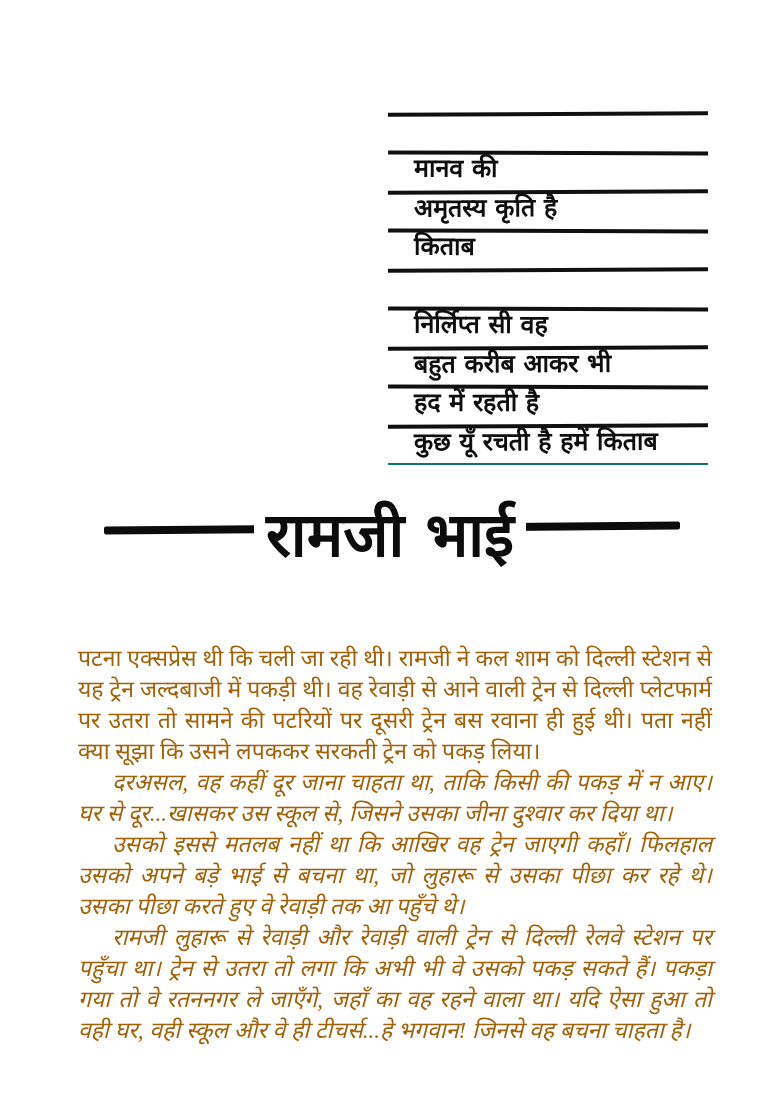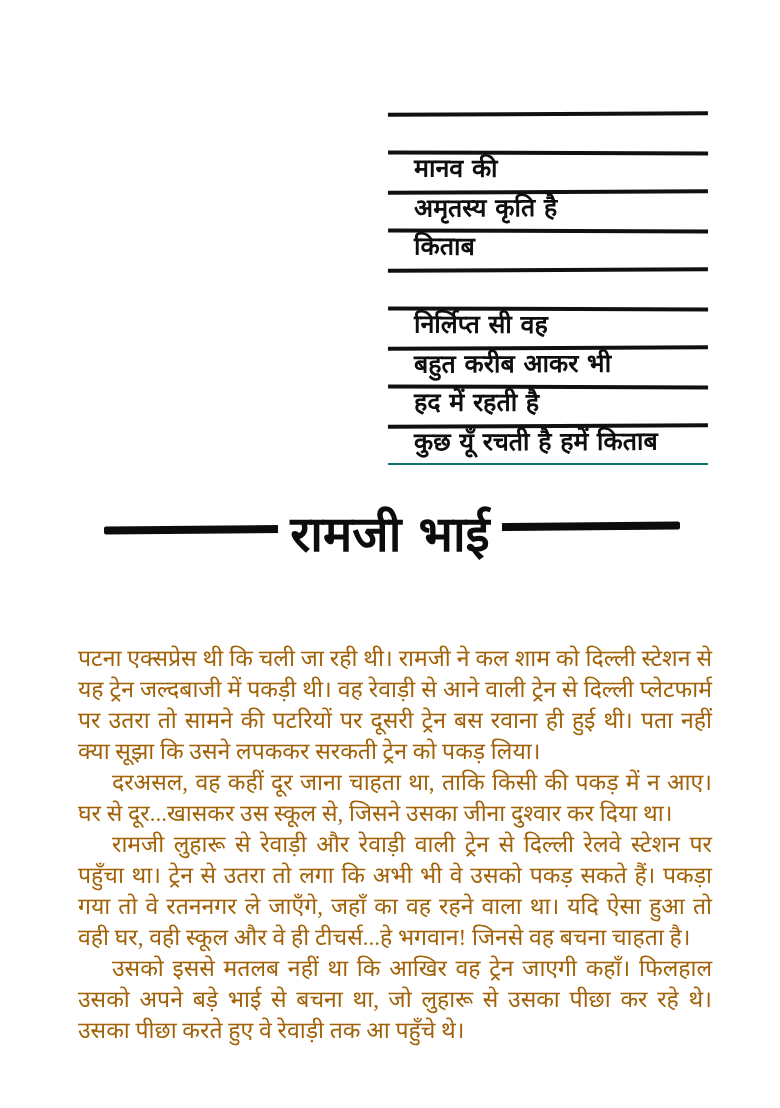--- a/index.html
+++ b/index.html
@@ -68,21 +68,21 @@
     z-index: 2;
     text-align: center;
     line-height: 78px;
     margin: 0;
   }
   .chapter-title-text {
     display: inline-block;
     background: #ffffff;
     padding: 0 12px;
     font-family: "DejaVu Sans", sans-serif;
-    font-size: 49px;
+    font-size: 61px;
     font-weight: bold;
     color: #0c0c0c;
     line-height: 74px;
   }
 
   
   .body-text {
     position: absolute;
     left: 78px;
     top: 607px;
@@ -92,20 +92,21 @@
     text-align: justify;
     color: #a16207;
     margin-top: 36px;
   }
   .body-text p {
     margin: 0;
     padding: 0;
   }
   .body-text p.indent {
     text-indent: 34px;
+    font-style: italic;
   }
 </style>
 </head>
 <body>
 
 <div class="page">
 
   <div class="poem-block">
     <div class="poem-row"></div>
     <div class="poem-row">
@@ -133,17 +134,17 @@
   </div>
 
   <div class="chapter-title-block">
     <div class="chapter-title-rule"></div>
     <h1 class="chapter-title-line"><span class="chapter-title-text">रामजी भाई</span></h1>
   </div>
 
   <div class="body-text">
     <p>पटना एक्सप्रेस थी कि चली जा रही थी। रामजी ने कल शाम को दिल्ली स्टेशन से यह ट्रेन जल्दबाजी में पकड़ी थी। वह रेवाड़ी से आने वाली ट्रेन से दिल्ली प्लेटफार्म पर उतरा तो सामने की पटरियों पर दूसरी ट्रेन बस रवाना ही हुई थी। पता नहीं क्या सूझा कि उसने लपककर सरकती ट्रेन को पकड़ लिया।</p>
     <p class="indent">दरअसल, वह कहीं दूर जाना चाहता था, ताकि किसी की पकड़ में न आए। घर से दूर...खासकर उस स्कूल से, जिसने उसका जीना दुश्वार कर दिया था।</p>
+    <p class="indent">उसको इससे मतलब नहीं था कि आखिर वह ट्रेन जाएगी कहाँ। फिलहाल उसको अपने बड़े भाई से बचना था, जो लुहारू से उसका पीछा कर रहे थे। उसका पीछा करते हुए वे रेवाड़ी तक आ पहुँचे थे।</p>
     <p class="indent">रामजी लुहारू से रेवाड़ी और रेवाड़ी वाली ट्रेन से दिल्ली रेलवे स्टेशन पर पहुँचा था। ट्रेन से उतरा तो लगा कि अभी भी वे उसको पकड़ सकते हैं। पकड़ा गया तो वे रतननगर ले जाएँगे, जहाँ का वह रहने वाला था। यदि ऐसा हुआ तो वही घर, वही स्कूल और वे ही टीचर्स...हे भगवान! जिनसे वह बचना चाहता है।</p>
-    <p class="indent">उसको इससे मतलब नहीं था कि आखिर वह ट्रेन जाएगी कहाँ। फिलहाल उसको अपने बड़े भाई से बचना था, जो लुहारू से उसका पीछा कर रहे थे। उसका पीछा करते हुए वे रेवाड़ी तक आ पहुँचे थे।</p>
   </div>
 
 </div>
 
 </body></html>

